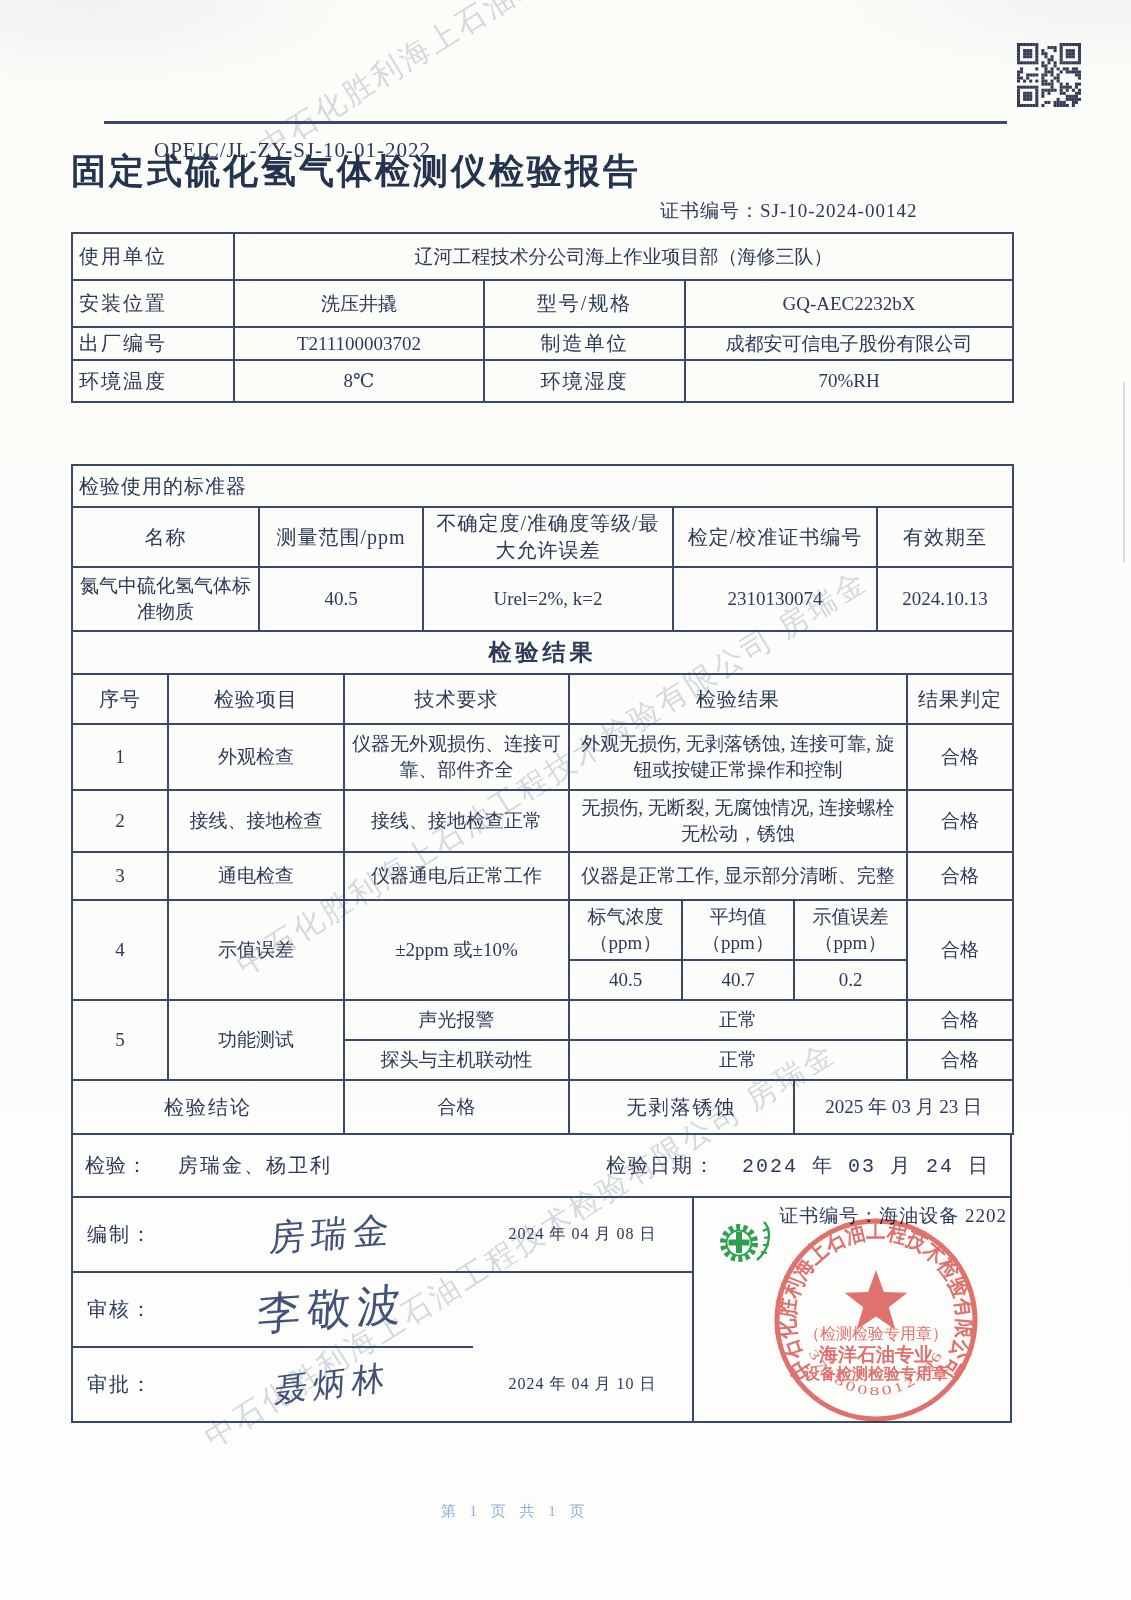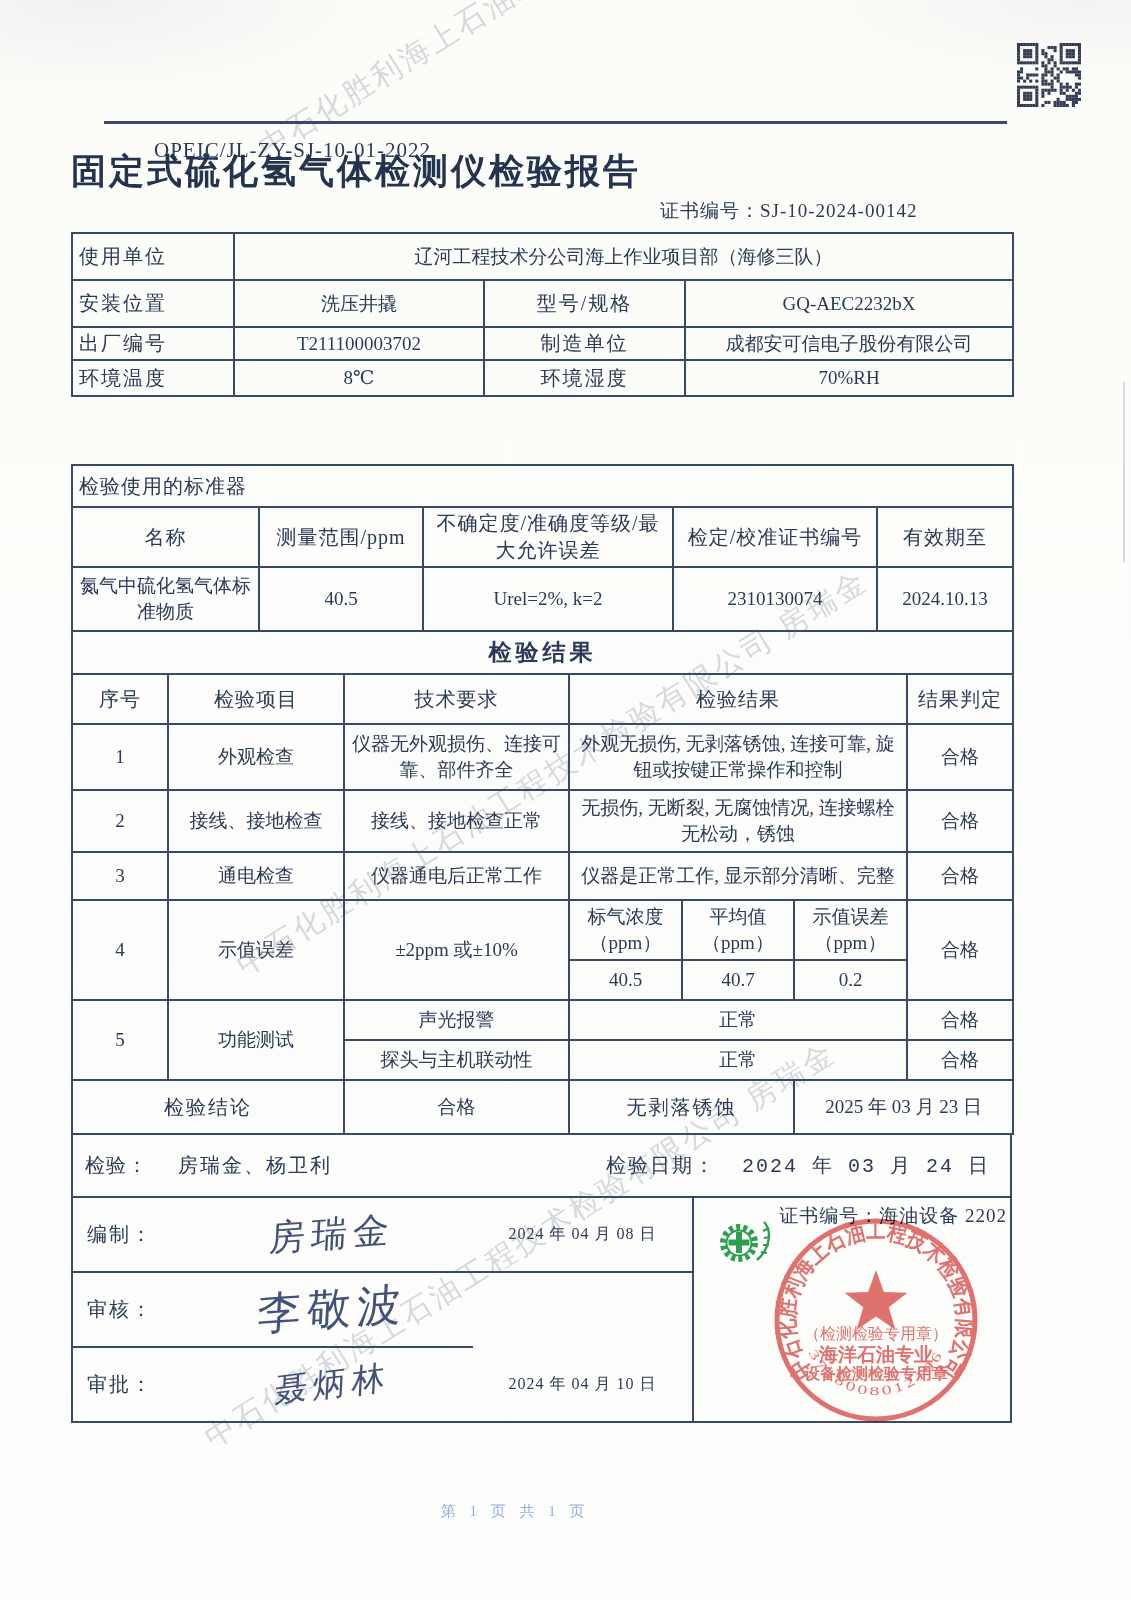--- a/index.html
+++ b/index.html
@@ -321,21 +321,21 @@
       <td>洗压井撬</td>
       <td class="lbl">型号/规格</td>
       <td>GQ-AEC2232bX</td>
     </tr>
     <tr style="height:29px">
       <td class="lbl left">出厂编号</td>
       <td>T211100003702</td>
       <td class="lbl">制造单位</td>
       <td>成都安可信电子股份有限公司</td>
     </tr>
-    <tr style="height:36px">
+    <tr style="height:42px">
       <td class="lbl left">环境温度</td>
       <td>8℃</td>
       <td class="lbl">环境湿度</td>
       <td>70%RH</td>
     </tr>
   </tbody>
     </table>
 
   <table class="t2">
     <colgroup>

